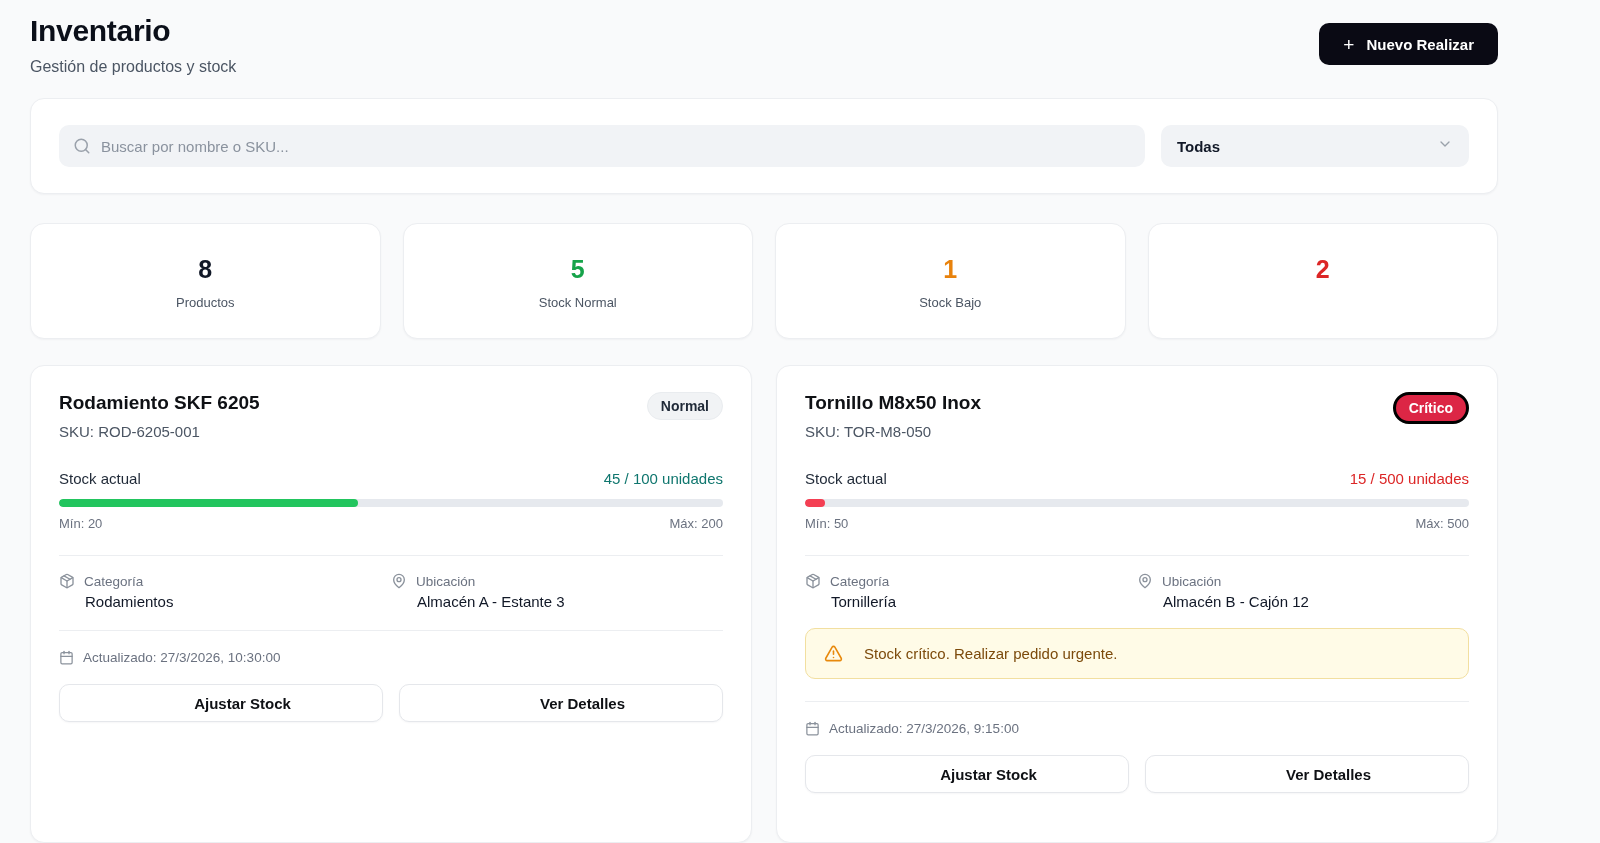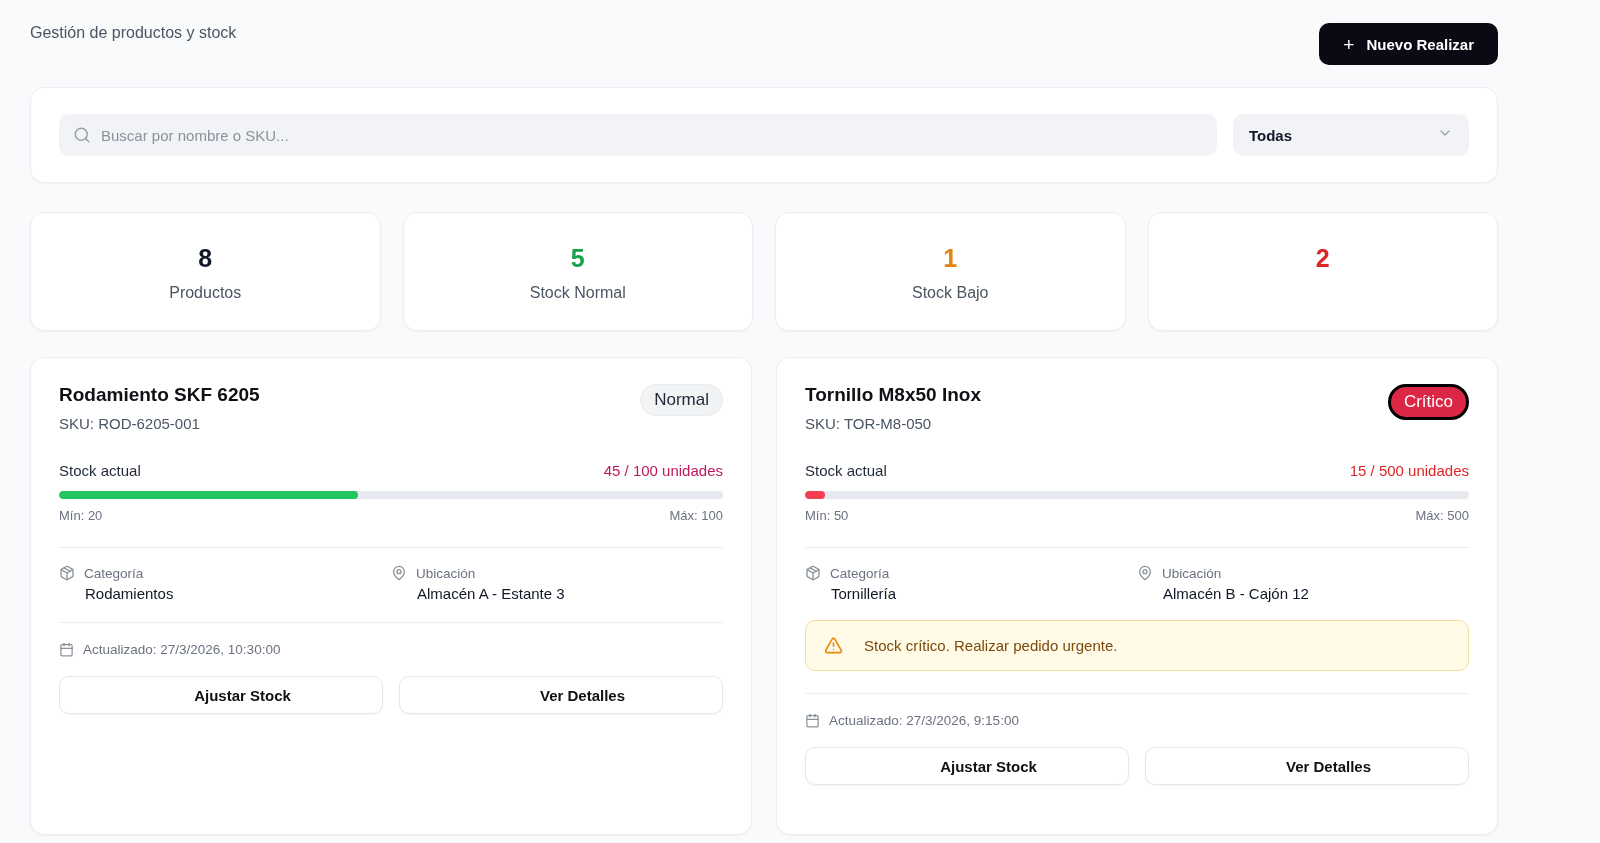--- a/index.html
+++ b/index.html
@@ -30,40 +30,40 @@
   }
   .search-card { margin-top:22px; padding:26px 28px; display:flex; gap:16px; align-items:center; }
   .search-wrap { position:relative; flex:1; }
   .search-wrap .sicon { position:absolute; left:14px; top:12px; color:#9aa1ab; }
   .search-input {
     width:100%; height:42px; background:#f1f3f6; border:none; border-radius:10px;
     padding:0 14px 0 42px; font-size:15px; font-family:inherit; color:#4c1d95; outline:none;
   }
   .search-input::placeholder { color:#8a929e; }
   .select {
-    width:236px; height:42px; background:#f1f3f6; border-radius:10px;
+    width:308px; height:42px; background:#f1f3f6; border-radius:10px;
     display:flex; align-items:center; justify-content:space-between;
     padding:0 16px; cursor:pointer;
   }
   .select .sel-label { font-size:15px; font-weight:700; color:#111827; }
   .select .chev { color:#9aa1ab; }
 
   
   .stats { margin-top:29px; display:grid; grid-template-columns:repeat(4,1fr); gap:22px; }
   .stat-card { padding:30px 0 28px; text-align:center; }
   .stat-value { font-size:25px; font-weight:600; line-height:1.2; }
-  .stat-label { margin-top:11px; font-size:16px; color:#4b5563; }
+  .stat-label { margin-top:11px; font-size:13px; color:#4b5563; }
 
   
   .products { margin-top:26px; display:grid; grid-template-columns:1fr 1fr; gap:24px; align-items:stretch; }
   .product-card { padding:26px 28px; min-height:478px; }
   .prod-head { display:flex; justify-content:space-between; align-items:flex-start; }
   .prod-name { font-size:19px; font-weight:700; color:#0f1115; }
   .prod-sku { margin-top:9px; font-size:15px; color:#4b5563; }
-  .badge { font-size:17px; font-weight:400; padding:5px 13px; border-radius:999px; white-space:nowrap; }
+  .badge { font-size:14px; font-weight:700; padding:5px 13px; border-radius:999px; white-space:nowrap; }
   .badge-normal { background:#f1f3f5; color:#1f2937; border:1px solid #e9ecef; }
   .badge-critical { background:#dc2645; color:#ffffff; border:3px solid #000000; }
 
   .stock-row { margin-top:30px; display:flex; justify-content:space-between; align-items:baseline; }
   .stock-label { font-size:15px; color:#1f2937; }
   .stock-value { font-size:15px; font-weight:400; }
   .track { margin-top:12px; height:8px; background:#e6e9ee; border-radius:99px; overflow:hidden; }
   .fill { height:8px; border-radius:99px; }
   .minmax { margin-top:9px; display:flex; justify-content:space-between; font-size:13px; color:#6b7280;gap:38px; }
 
@@ -92,20 +92,21 @@
     padding-left:43px;
   }
 </style>
 </head>
 <body>
 
 <div class="page">
 
   <div class="header">
     <div>
+      <div class="page-title">Inventario</div>
       <div class="page-subtitle">Gestión de productos y stock</div>
     </div>
     <button class="btn-primary">
       <span class="plus">+</span>
       <span>Nuevo Realizar</span>
     </button>
   </div>
 
   <div class="card search-card">
     <div class="search-wrap">
@@ -151,28 +152,28 @@
       <div class="prod-head">
         <div>
           <div class="prod-name">Rodamiento SKF 6205</div>
           <div class="prod-sku">SKU: ROD-6205-001</div>
         </div>
         <span class="badge badge-normal">Normal</span>
       </div>
 
       <div class="stock-row">
         <span class="stock-label">Stock actual</span>
-        <span class="stock-value" style="color: #be185d;">45 / 100 unidades</span>
+        <span class="stock-value" style="color: #0f766e;">45 / 100 unidades</span>
       </div>
       <div class="track">
         <div class="fill" style="background: rgb(34, 197, 94); width: 45%;"></div>
       </div>
       <div class="minmax">
         <span>Mín: 20</span>
-        <span>Máx: 100</span>
+        <span>Máx: 200</span>
       </div>
 
       <hr class="divider">
 
       <div class="meta">
         <div>
           <div class="meta-label">
             <span class="micon">
               <svg width="16" height="16" viewBox="0 0 24 24" fill="none" stroke="currentColor" stroke-width="2" stroke-linecap="round" stroke-linejoin="round">
                   <path d="m7.5 4.27 9 5.15"></path>

